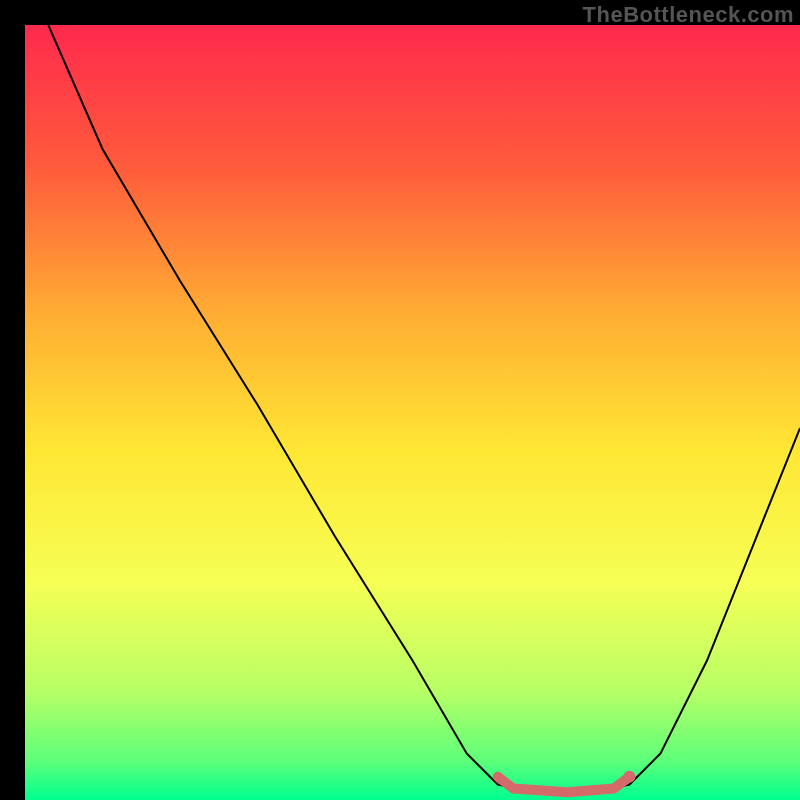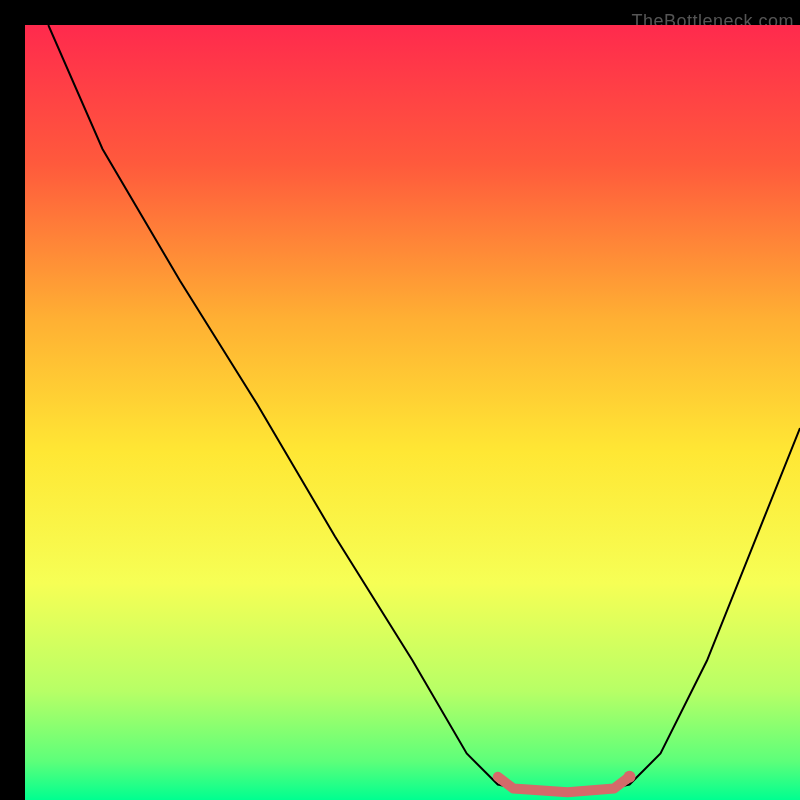--- a/index.html
+++ b/index.html
@@ -11,25 +11,25 @@
     font-family: Arial, Helvetica, sans-serif;
   }
   .frame {
     position: relative;
     width: 800px;
     height: 800px;
     background: #000;
   }
   .watermark {
     position: absolute;
-    top: 11px;
+    top: 2px;
     right: 6px;
     color: #555;
-    font-size: 18px;
-    font-weight: 400;
+    font-size: 22px;
+    font-weight: 700;
     letter-spacing: 0.5px;
   }
   .plot-wrap {
     position: absolute;
     left: 25px;
     right: 0;
     top: 25px;
     bottom: 0;
     
   }

